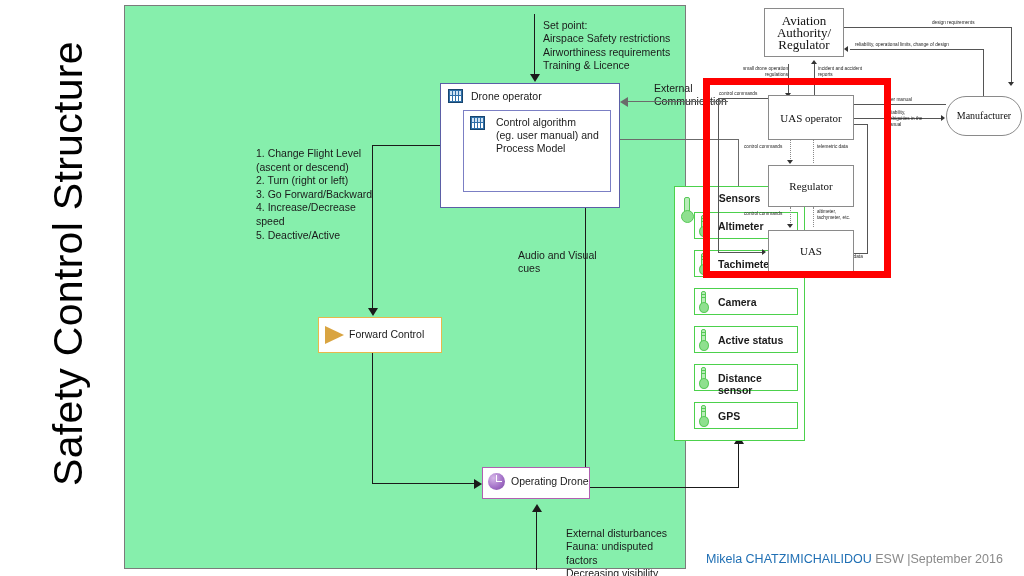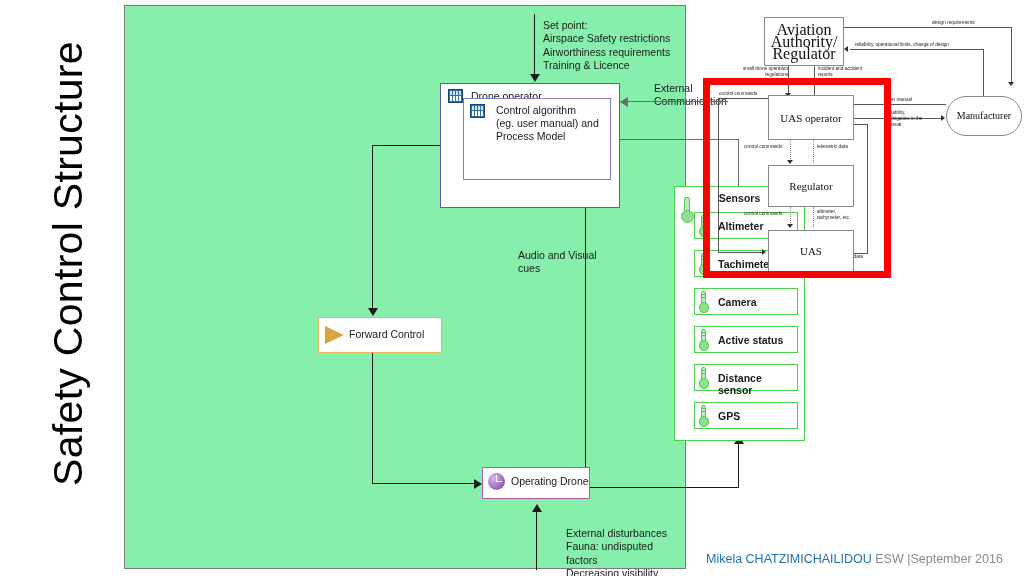--- a/index.html
+++ b/index.html
@@ -22,21 +22,21 @@
     position:absolute;left:124px;top:5px;width:562px;height:564px;
     border:1px solid #7b7b7b;background:#86efac;box-sizing:border-box;
   }
 
   .node{position:absolute;box-sizing:border-box;background:#fff;}
   .node .nlabel{position:absolute;font-size:10.5px;color:#1a1a1a;line-height:12px;}
 
   
   #drone-operator{left:315px;top:77px;width:180px;height:125px;border:1.4px solid #5b5ea6;}
   #drone-operator>.nlabel{left:30px;top:6px;font-size:10.5px;}
-  #control-algorithm{position:absolute;left:22px;top:14px;width:148px;height:82px;
+  #control-algorithm{position:absolute;left:22px;top:26px;width:148px;height:82px;
      border:1.2px solid #7b7fc4;background:#fff;box-sizing:border-box;}
   #control-algorithm .calabel{position:absolute;left:32px;top:5px;font-size:10.5px;line-height:13px;color:#1a1a1a;}
 
   
   .people-ico{position:absolute;width:15px;height:14px;background:#2f6fa8;
     border:1px solid #17456e;box-sizing:border-box;}
   .people-ico:before{content:"";position:absolute;left:1px;top:1px;width:11px;height:4px;
     background:repeating-linear-gradient(90deg,#cfe2f3 0 2px,#2f6fa8 2px 3px);}
   .people-ico:after{content:"";position:absolute;left:1px;top:6px;width:11px;height:5px;
     background:repeating-linear-gradient(90deg,#ffffff 0 2px,#2f6fa8 2px 3px);}
@@ -87,21 +87,21 @@
   .arr-up{border-left:5px solid transparent;border-right:5px solid transparent;border-bottom:8px solid #1a1a1a;}
   .arr-left{border-top:5px solid transparent;border-bottom:5px solid transparent;border-right:8px solid #1a1a1a;}
   .arr-right{border-top:5px solid transparent;border-bottom:5px solid transparent;border-left:8px solid #1a1a1a;}
   .arr-left.grey{border-right-color:#6b6b6b;}
 
   
   #right-diagram{position:absolute;left:700px;top:8px;width:324px;height:285px;}
   .rnode{position:absolute;border:1px solid #8a8a8a;background:#fff;box-sizing:border-box;
      font-family:"Liberation Serif",serif;color:#111;display:flex;align-items:center;
      justify-content:center;text-align:center;line-height:12px;}
-  #r-authority{left:64px;top:9px;width:80px;height:49px;font-size:16px;}
+  #r-authority{left:64px;top:0;width:80px;height:49px;font-size:13px;}
   #r-uasop{left:68px;top:87px;width:86px;height:45px;font-size:11px;}
   #r-automation{left:68px;top:157px;width:86px;height:42px;font-size:11px;}
   #r-uas{left:68px;top:222px;width:86px;height:42px;font-size:11px;}
   #r-manufacturer{left:246px;top:88px;width:76px;height:40px;font-size:10px;border-radius:20px;}
 
   #red-box{position:absolute;left:3px;top:70px;width:188px;height:200px;
      border:7px solid #ff0000;box-sizing:border-box;background:transparent;}
 
   .rl{position:absolute;background:#555;}
   .rl.vt{width:1px;} .rl.hz{height:1px;}
@@ -127,20 +127,27 @@
   <div id="slide-title">Safety Control Structure</div>
 
   <div id="left-frame">
 
     <div class="anno" id="anno-setpoint">Set point:
 Airspace Safety restrictions
 Airworthiness requirements
 Training &amp; Licence</div>
     <div class="anno" id="anno-extcomm">External
 Communication</div>
+    <div class="anno" id="anno-actions">1.  Change Flight Level
+(ascent or descend)
+2.  Turn (right or left)
+3.  Go Forward/Backward
+4.  Increase/Decrease
+speed
+5.  Deactive/Active</div>
     <div class="anno" id="anno-audio">Audio and Visual
 cues</div>
     <div class="anno" id="anno-disturb">External disturbances
 Fauna: undisputed factors
 Decreasing visibility
 Signal interfferance</div>
 
     <div class="ln vt" style="left:409px;top:8px;height:62px;"></div>
     <div class="arrow arr-down" style="left:404.5px;top:68px;"></div>
 

